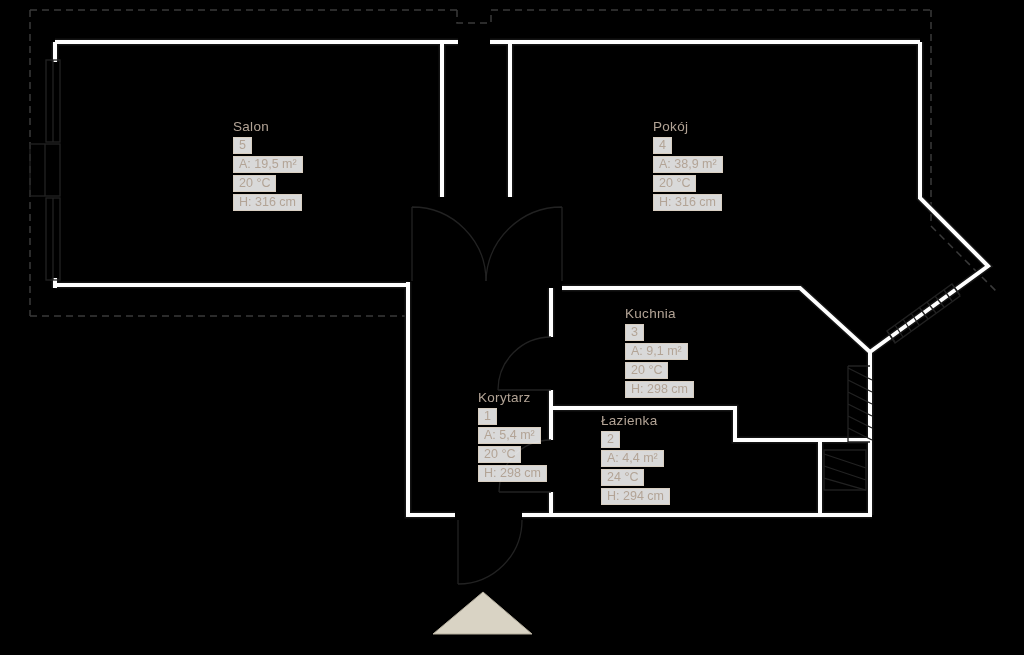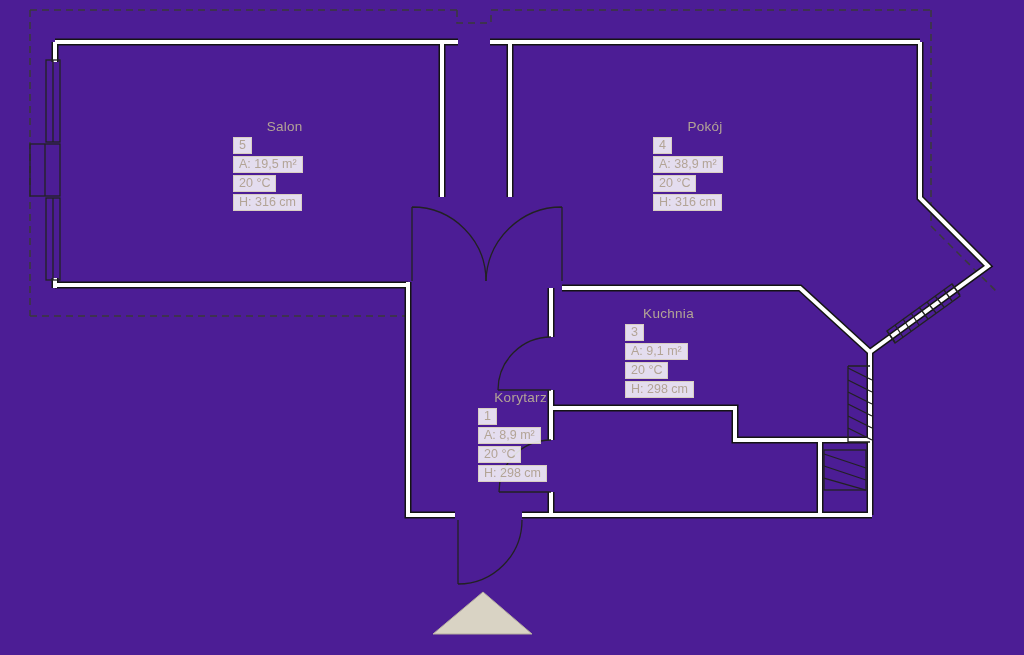--- a/index.html
+++ b/index.html
@@ -1,22 +1,21 @@
 <!DOCTYPE html>
 <html><head>
 <meta charset="utf-8">
 <style>
   html,body { margin:0; padding:0; background:#ffffff; }
   .plan {
     position:relative;
     width:1024px; height:655px;
-    background:#4c1d95;
+    background:#000000;
     font-family:"Liberation Sans", sans-serif;
     overflow:hidden;
-    text-align:right;
   }
   .plan svg { position:absolute; left:0; top:0; }
   .room-card { position:absolute; color:#b3a496; }
   .room-name { font-size:13.5px; letter-spacing:.3px; margin-bottom:3px; }
   .room-rows .row {
     display:table;
     border:1px solid #d9cfc2;
     padding:0 5px;
     margin-top:2px;
     font-size:12.5px;
@@ -159,20 +158,29 @@
       <div class="row">A: 9,1 m²</div>
       <div class="row">20 °C</div>
       <div class="row">H: 298 cm</div>
     </div>
   </div>
 
   <div class="room-card" style="left:441px; top:390px;padding-left:37px;">
     <div class="room-name">Korytarz</div>
     <div class="room-rows">
       <div class="row">1</div>
-      <div class="row">A: 8,9 m²</div>
+      <div class="row">A: 5,4 m²</div>
       <div class="row">20 °C</div>
       <div class="row">H: 298 cm</div>
     </div>
   </div>
 
+  <div class="room-card" style="left:601px; top:413px;">
+    <div class="room-name">Łazienka</div>
+    <div class="room-rows">
+      <div class="row">2</div>
+      <div class="row">A: 4,4 m²</div>
+      <div class="row">24 °C</div>
+      <div class="row">H: 294 cm</div>
+    </div>
+  </div>
 
 </div>
 
 </body></html>

